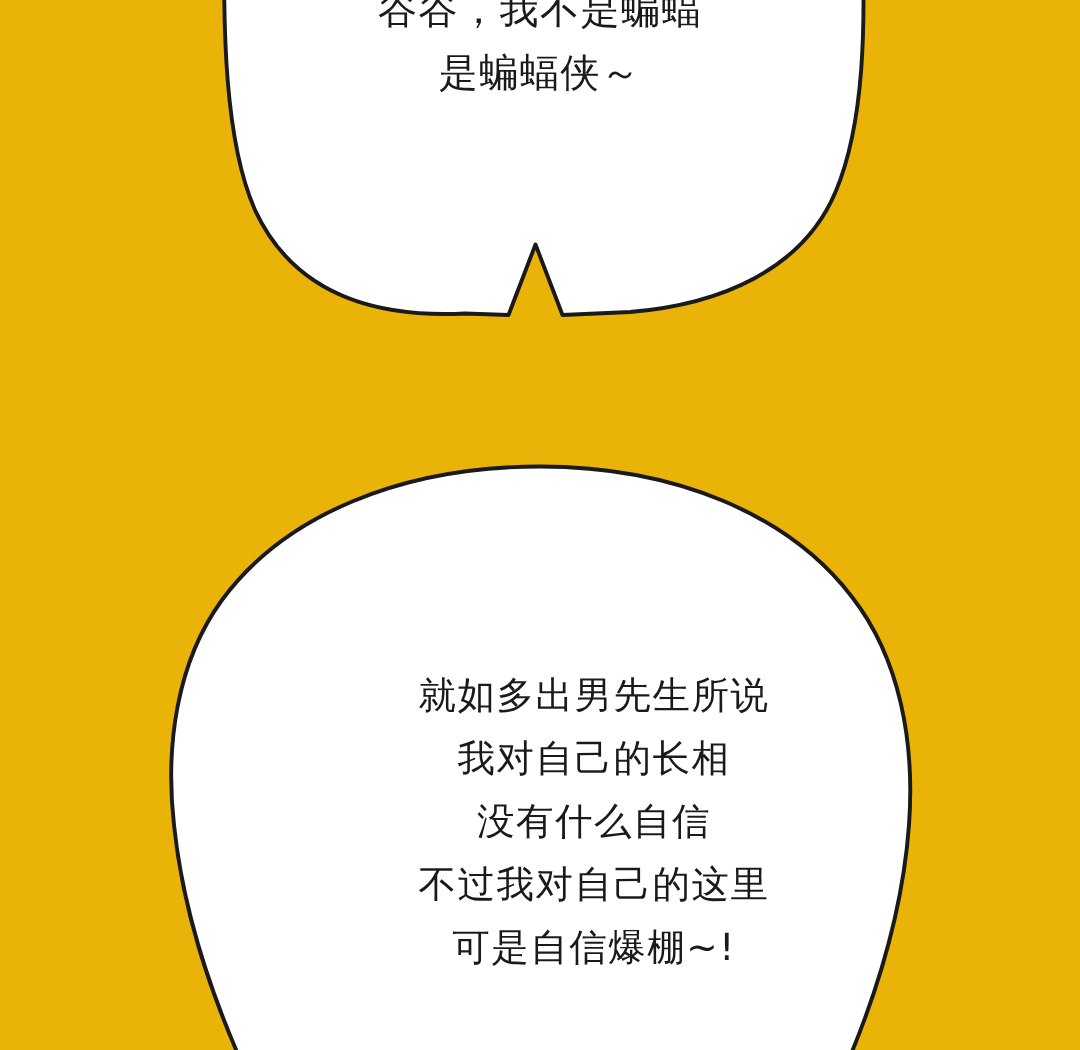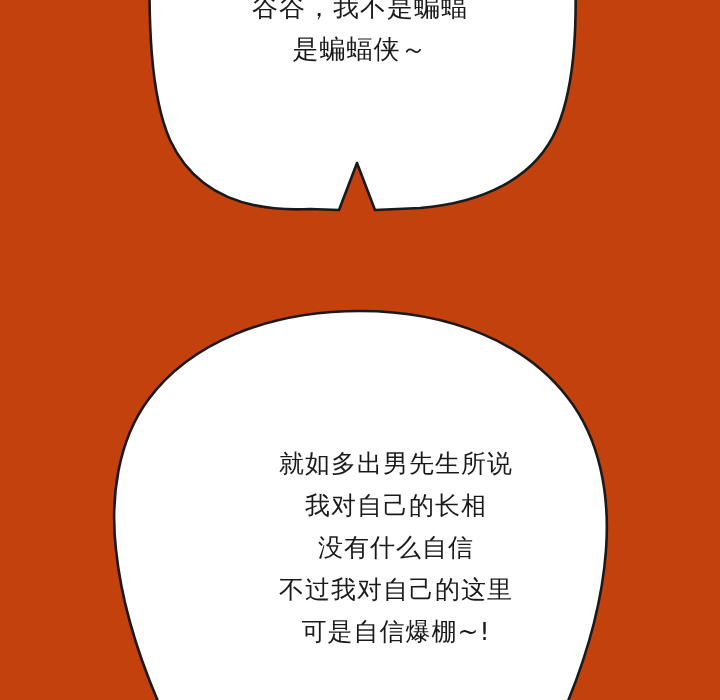--- a/index.html
+++ b/index.html
@@ -10,21 +10,21 @@
   body {
     width: 720px;
     height: 700px;
     overflow: hidden;
     font-family: "Liberation Sans", sans-serif;
   }
   .page {
     position: relative;
     width: 720px;
     height: 700px;
-    background: #c2410c;
+    background: #eab308;
     overflow: hidden;
   }
   .bubble-layer {
     position: absolute;
     top: 0;
     left: 0;
     width: 720px;
     height: 700px;
   }
   .bubble-text {

